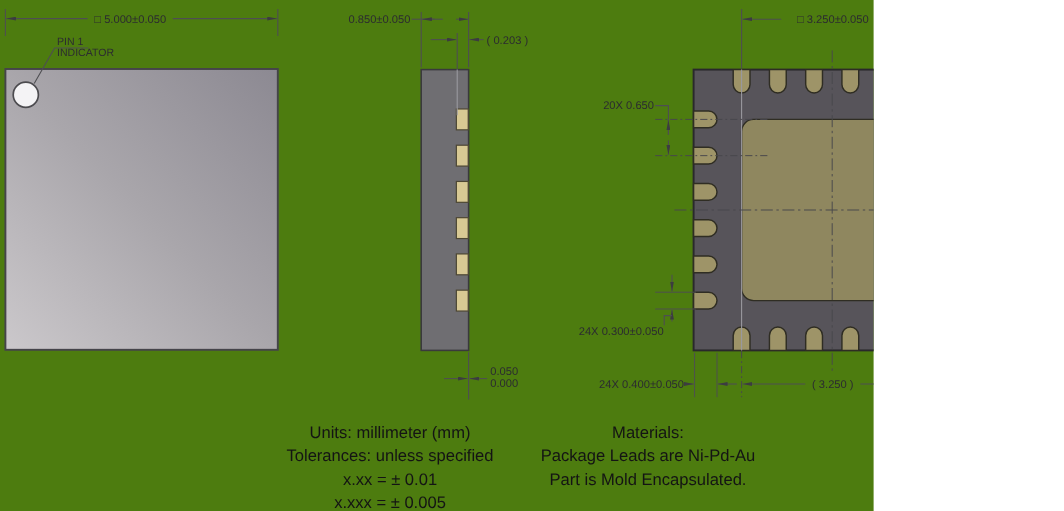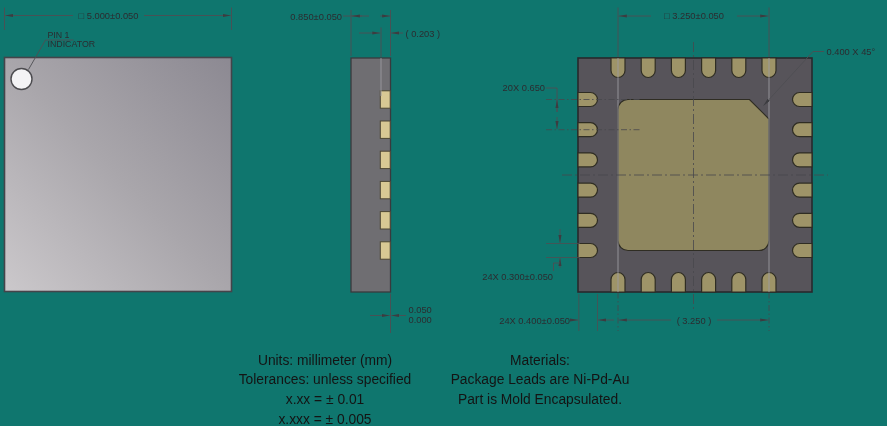--- a/index.html
+++ b/index.html
@@ -1,16 +1,16 @@
 <!DOCTYPE html>
 <html><head>
 <meta charset="utf-8">
 <style>
   html,body{margin:0;padding:0;background:#ffffff;}
-  .canvas{position:relative;width:887px;height:426px;background:#0f766e;overflow:hidden;
+  .canvas{position:relative;width:728px;height:426px;background:#4d7c0f;overflow:hidden;
           font-family:"Liberation Sans",sans-serif;}
   svg{display:block;}
   text{font-family:"Liberation Sans",sans-serif;fill:#2c2c30;}
   .dim{font-size:9.3px;}
   .note{font-size:13.8px;fill:#141414;}
   .pinlbl{font-size:8.8px;}
   .dl{stroke:#4e4e52;stroke-width:0.9;fill:none;}
   .dl-thin{stroke:#4e4e52;stroke-width:0.8;fill:none;}
   .ext-light{stroke:#9b9aa0;stroke-width:0.9;fill:none;}
   .cl{stroke:#48474c;stroke-width:0.8;fill:none;stroke-dasharray:10 3 2 3;}

